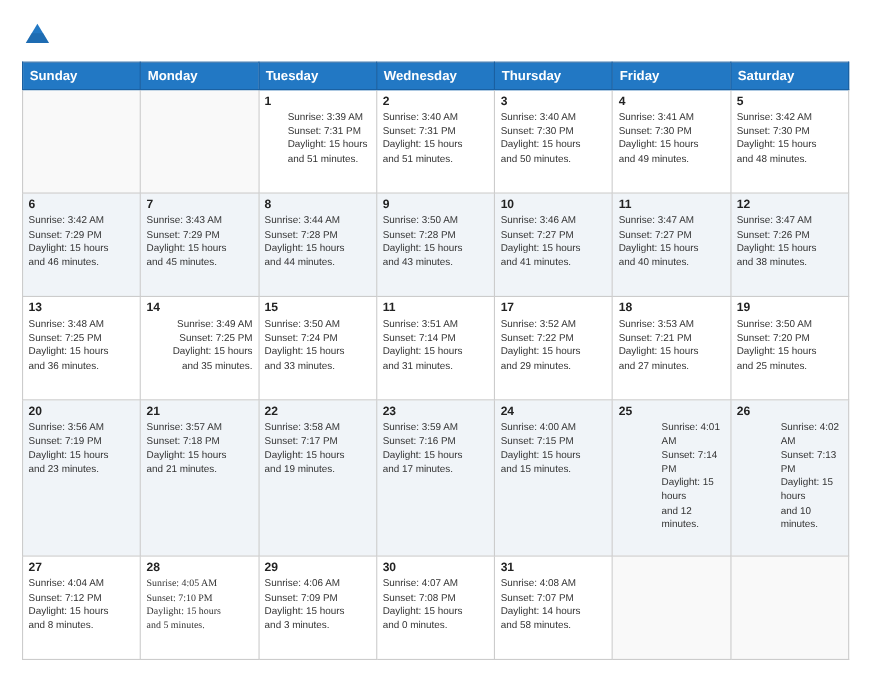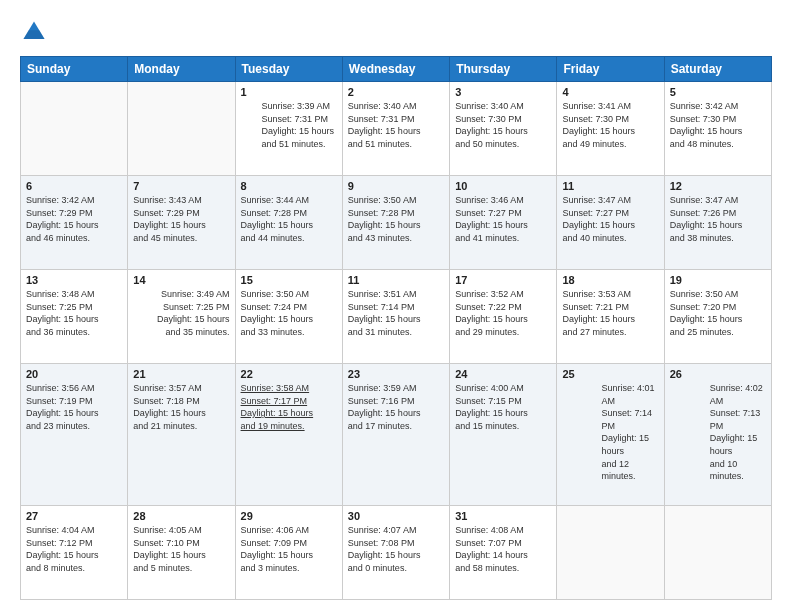--- a/index.html
+++ b/index.html
@@ -278,21 +278,21 @@
           </td>
           <td>
             <div class="day-num">21</div>
             <div class="day-info" style="white-space: pre-line;">Sunrise: 3:57 AM
 Sunset: 7:18 PM
 Daylight: 15 hours
 and 21 minutes.</div>
           </td>
           <td>
             <div class="day-num">22</div>
-            <div class="day-info" style="white-space: pre-line; text-decoration: underline;">Sunrise: 3:58 AM
+            <div class="day-info" style="white-space: pre-line;">Sunrise: 3:58 AM
 Sunset: 7:17 PM
 Daylight: 15 hours
 and 19 minutes.</div>
           </td>
           <td>
             <div class="day-num">23</div>
             <div class="day-info" style="white-space: pre-line;">Sunrise: 3:59 AM
 Sunset: 7:16 PM
 Daylight: 15 hours
 and 17 minutes.</div>
@@ -322,21 +322,21 @@
         <tr>
           <td>
             <div class="day-num">27</div>
             <div class="day-info" style="white-space: pre-line;">Sunrise: 4:04 AM
 Sunset: 7:12 PM
 Daylight: 15 hours
 and 8 minutes.</div>
           </td>
           <td>
             <div class="day-num">28</div>
-            <div class="day-info" style="white-space: pre-line;">Sunrise: 4:05 AM
+            <div class="day-info" style="white-space: pre-line; font-family: Liberation Serif, serif;">Sunrise: 4:05 AM
 Sunset: 7:10 PM
 Daylight: 15 hours
 and 5 minutes.</div>
           </td>
           <td>
             <div class="day-num">29</div>
             <div class="day-info" style="white-space: pre-line;">Sunrise: 4:06 AM
 Sunset: 7:09 PM
 Daylight: 15 hours
 and 3 minutes.</div>

